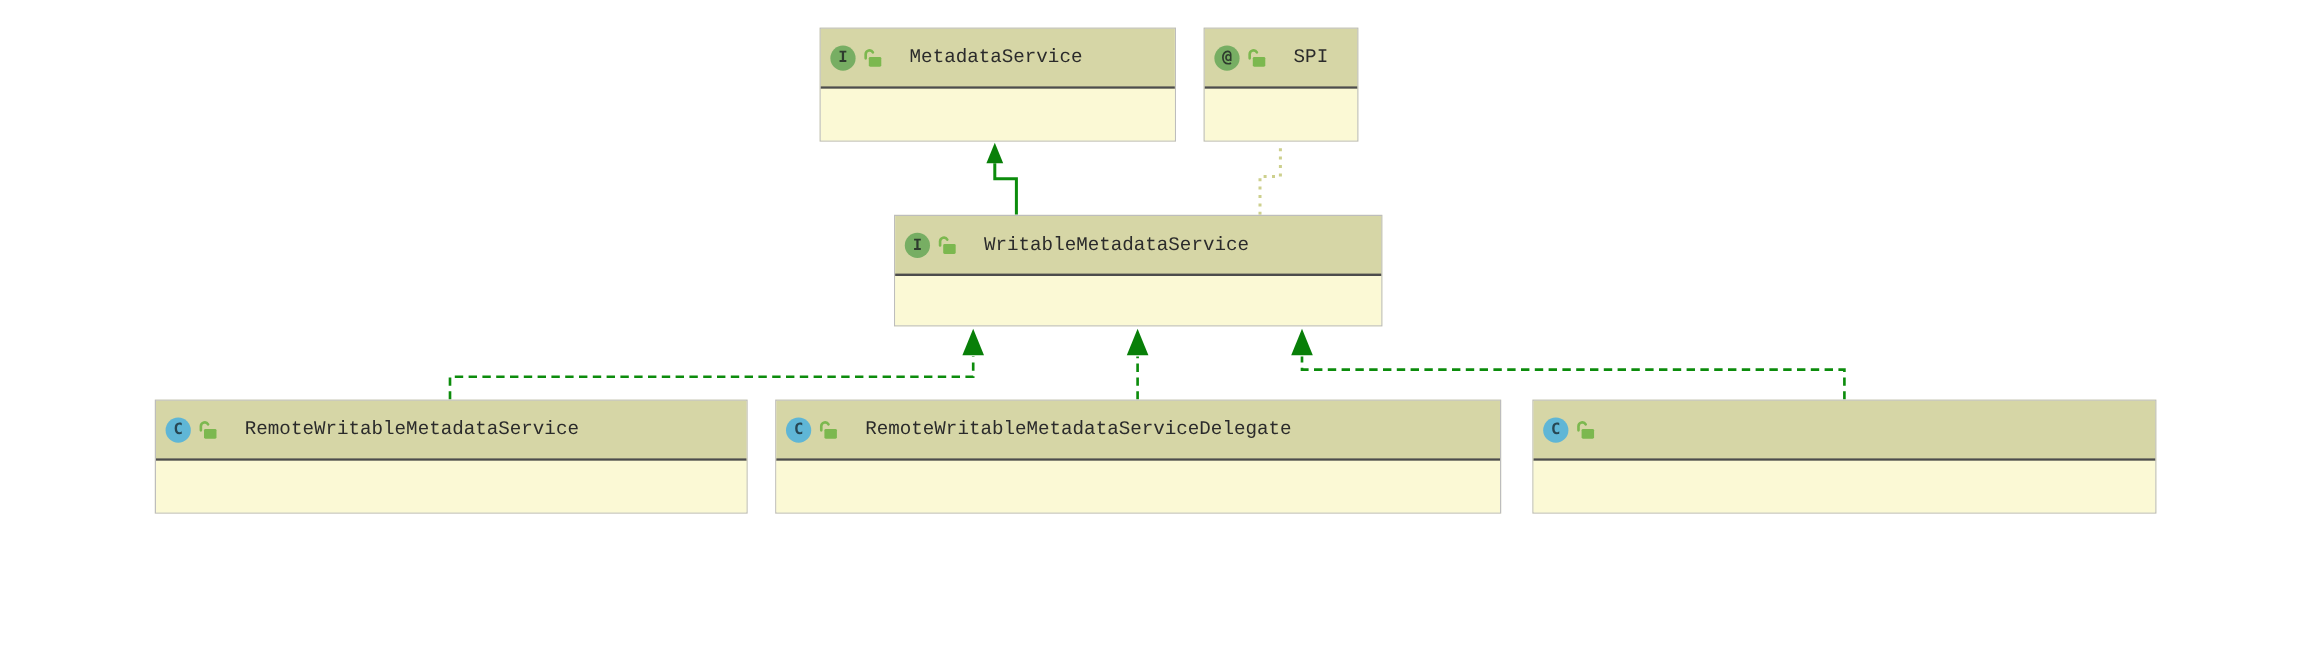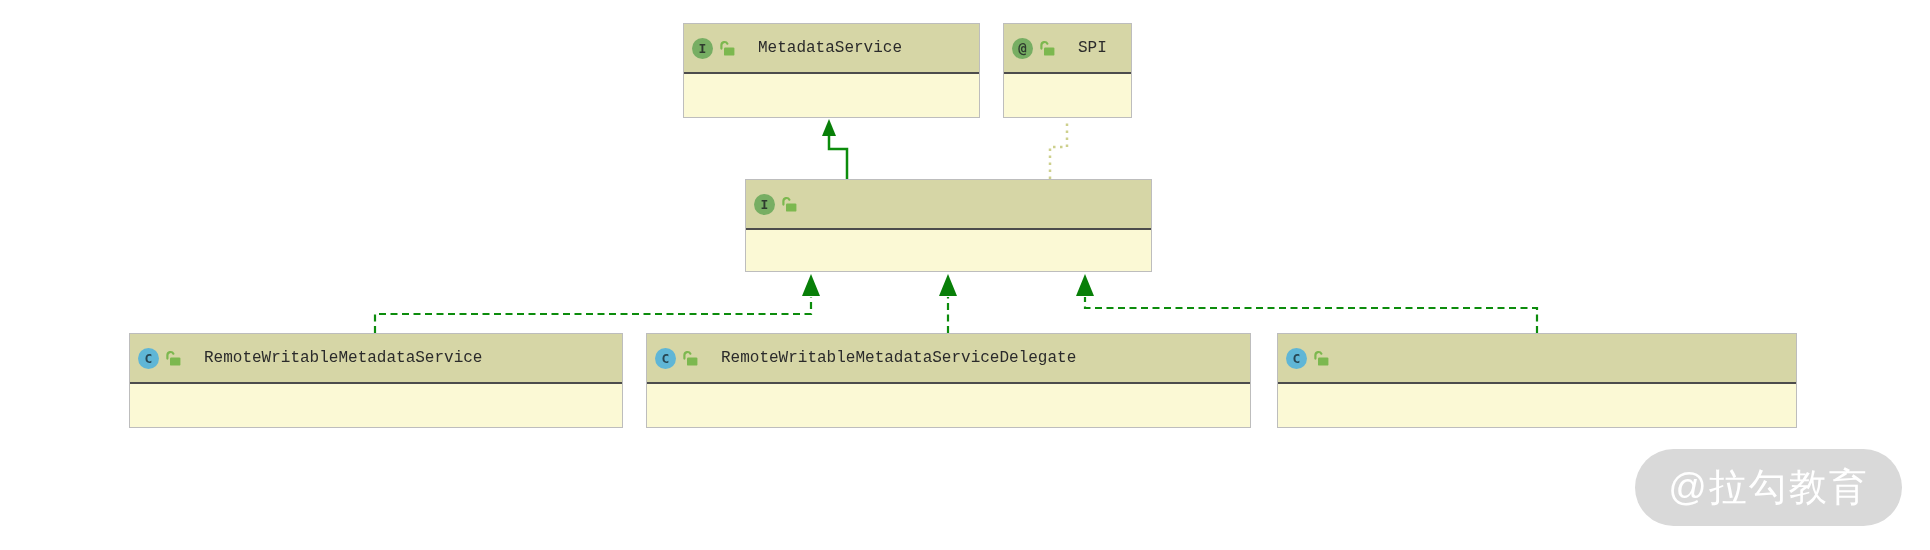--- a/index.html
+++ b/index.html
@@ -156,20 +156,21 @@
 
   <div class="node" style="left:745px; top:179px; width:407px; height:93px;">
     <div class="node-header">
       <span class="badge interface">I</span>
       <span class="lock">
         <svg width="18" height="18" viewBox="0 0 18 18">
           <path d="M3.4,9.6 L3.4,6.1 A3.2,3.2 0 0 1 9.4,4.7" fill="none" stroke="#7cb84f" stroke-width="2.2" stroke-linecap="round"></path>
           <rect x="6" y="8.4" width="10.4" height="8.2" rx="1.2" fill="#7cb84f"></rect>
         </svg>
       </span>
+      <span class="node-label">WritableMetadataService</span>
     </div>
     <div class="node-body"></div>
   </div>
 
   <div class="node" style="left:129px; top:333px; width:494px; height:95px;">
     <div class="node-header">
       <span class="badge cls">C</span>
       <span class="lock">
         <svg width="18" height="18" viewBox="0 0 18 18">
           <path d="M3.4,9.6 L3.4,6.1 A3.2,3.2 0 0 1 9.4,4.7" fill="none" stroke="#7cb84f" stroke-width="2.2" stroke-linecap="round"></path>
@@ -201,17 +202,14 @@
       <span class="lock">
         <svg width="18" height="18" viewBox="0 0 18 18">
           <path d="M3.4,9.6 L3.4,6.1 A3.2,3.2 0 0 1 9.4,4.7" fill="none" stroke="#7cb84f" stroke-width="2.2" stroke-linecap="round"></path>
           <rect x="6" y="8.4" width="10.4" height="8.2" rx="1.2" fill="#7cb84f"></rect>
         </svg>
       </span>
     </div>
     <div class="node-body"></div>
   </div>
 
-  <div class="watermark">
-    <span>@拉勾教育</span>
-  </div>
 
 </div>
 
 </body></html>

